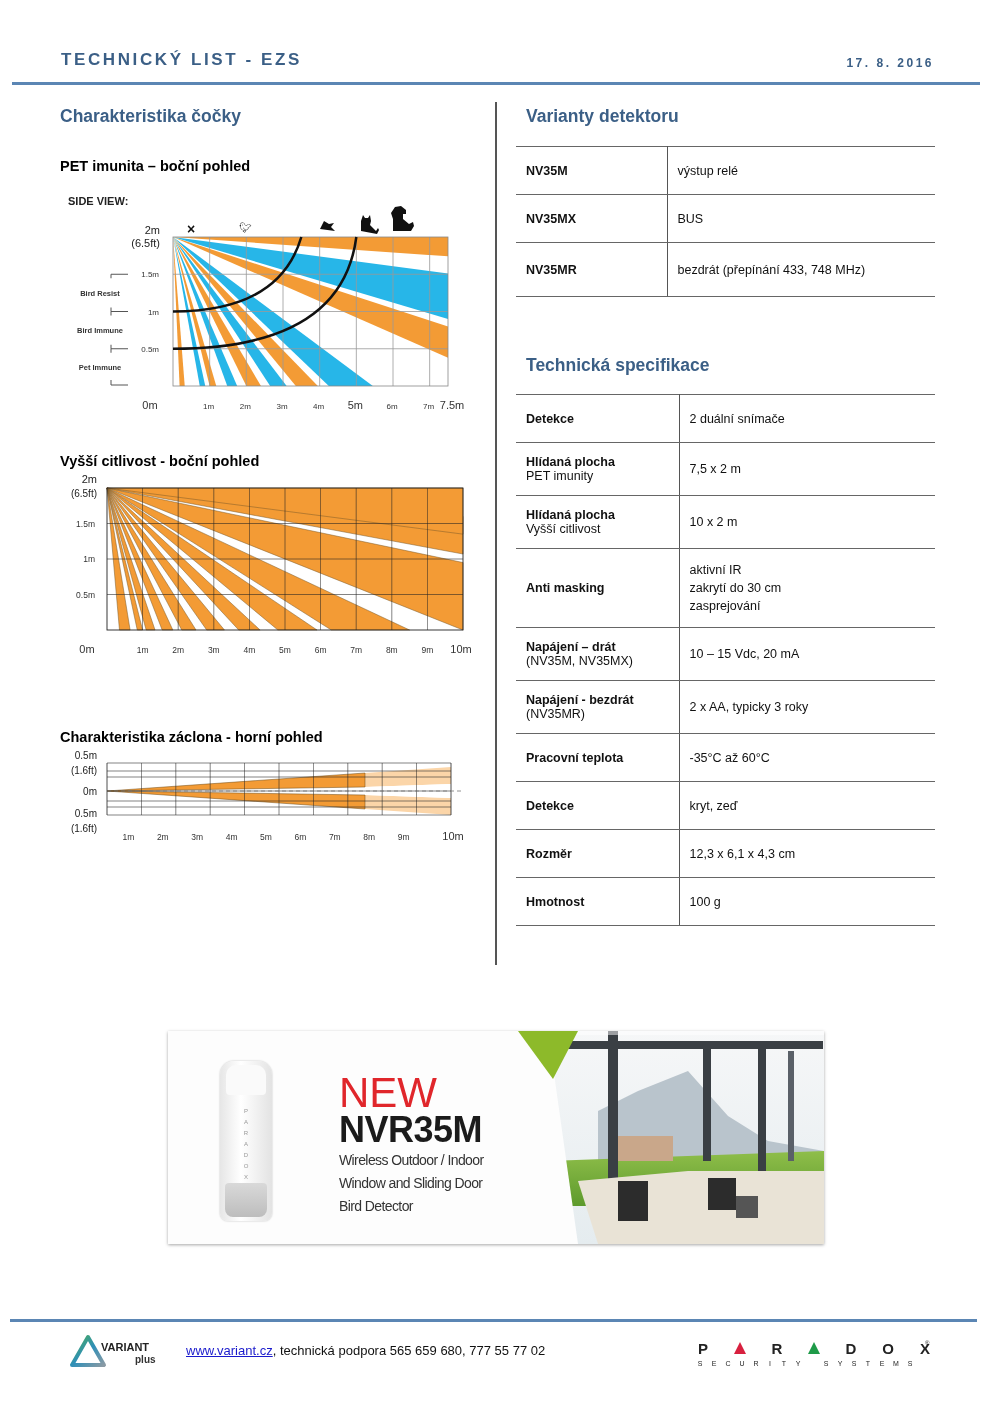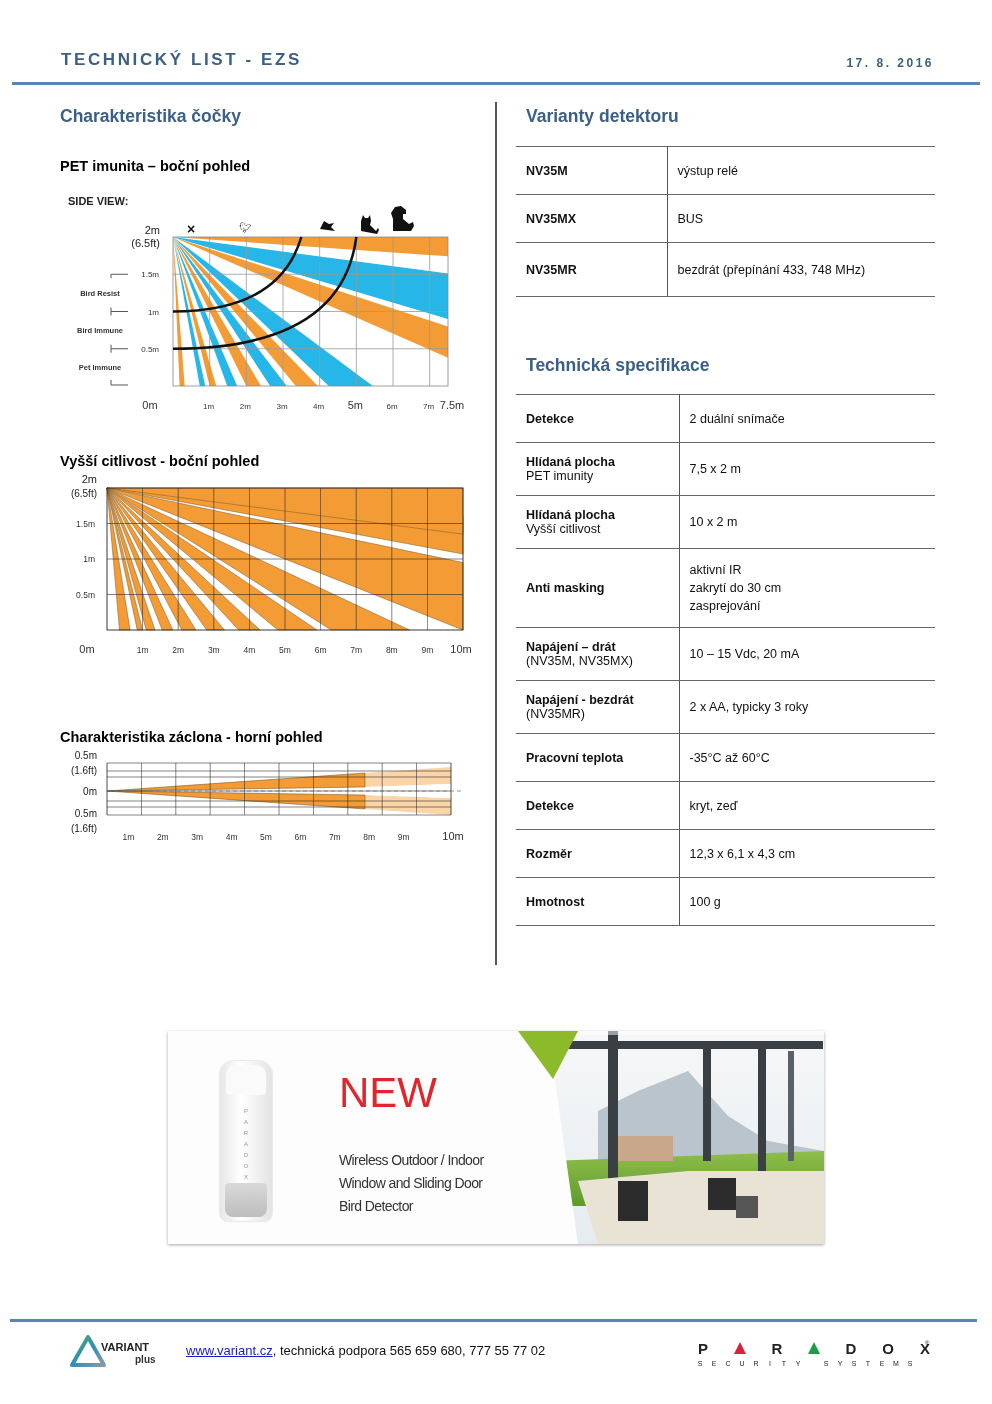--- a/index.html
+++ b/index.html
@@ -309,20 +309,21 @@
     <polygon points="0,0 380,0 410,213 0,213" fill="#fdfdfd"></polygon>
     <polygon points="350,0 410,0 385,48" fill="#8dba2a"></polygon>
   </svg>
 
   <div class="abs" style="left:52px;top:30px;width:52px;height:160px;border-radius:14px 14px 8px 8px;background:linear-gradient(90deg,#e6e6e6,#ffffff 40%,#e3e3e3);box-shadow:0 0 2px #bbb;">
     <div class="abs" style="left:6px;top:4px;width:40px;height:30px;border-radius:10px 10px 4px 4px;background:#fafafa;"></div>
     <div class="abs" style="left:5px;top:122px;width:42px;height:34px;border-radius:4px 4px 8px 8px;background:linear-gradient(#d9d9d9,#bdbdbd);"></div>
     <div class="abs" style="left:19px;top:45px;width:14px;font-size:6px;line-height:11px;text-align:center;color:#999;" id="device-brand">P<br>A<br>R<br>A<br>D<br>O<br>X</div>
   </div>
   <div class="abs" style="left:171px;top:38px;font-size:42px;color:#e0262b;">NEW</div>
+  <div class="abs" style="left:171px;top:78px;font-size:36px;font-weight:bold;color:#1b1b1b;letter-spacing:-0.5px;">NVR35M</div>
   <div class="abs" style="left:171px;top:118px;font-size:14px;line-height:23px;color:#333;letter-spacing:-0.6px;">
     <div>Wireless Outdoor / Indoor</div>
     <div>Window and Sliding Door</div>
     <div>Bird Detector</div>
   </div>
 </div>
 
 <div class="abs ft-rule"></div>
 <div class="abs" style="left:68px;top:1333px;width:100px;height:36px;">
   <svg width="40" height="36" class="abs" style="left:0;top:0;">

